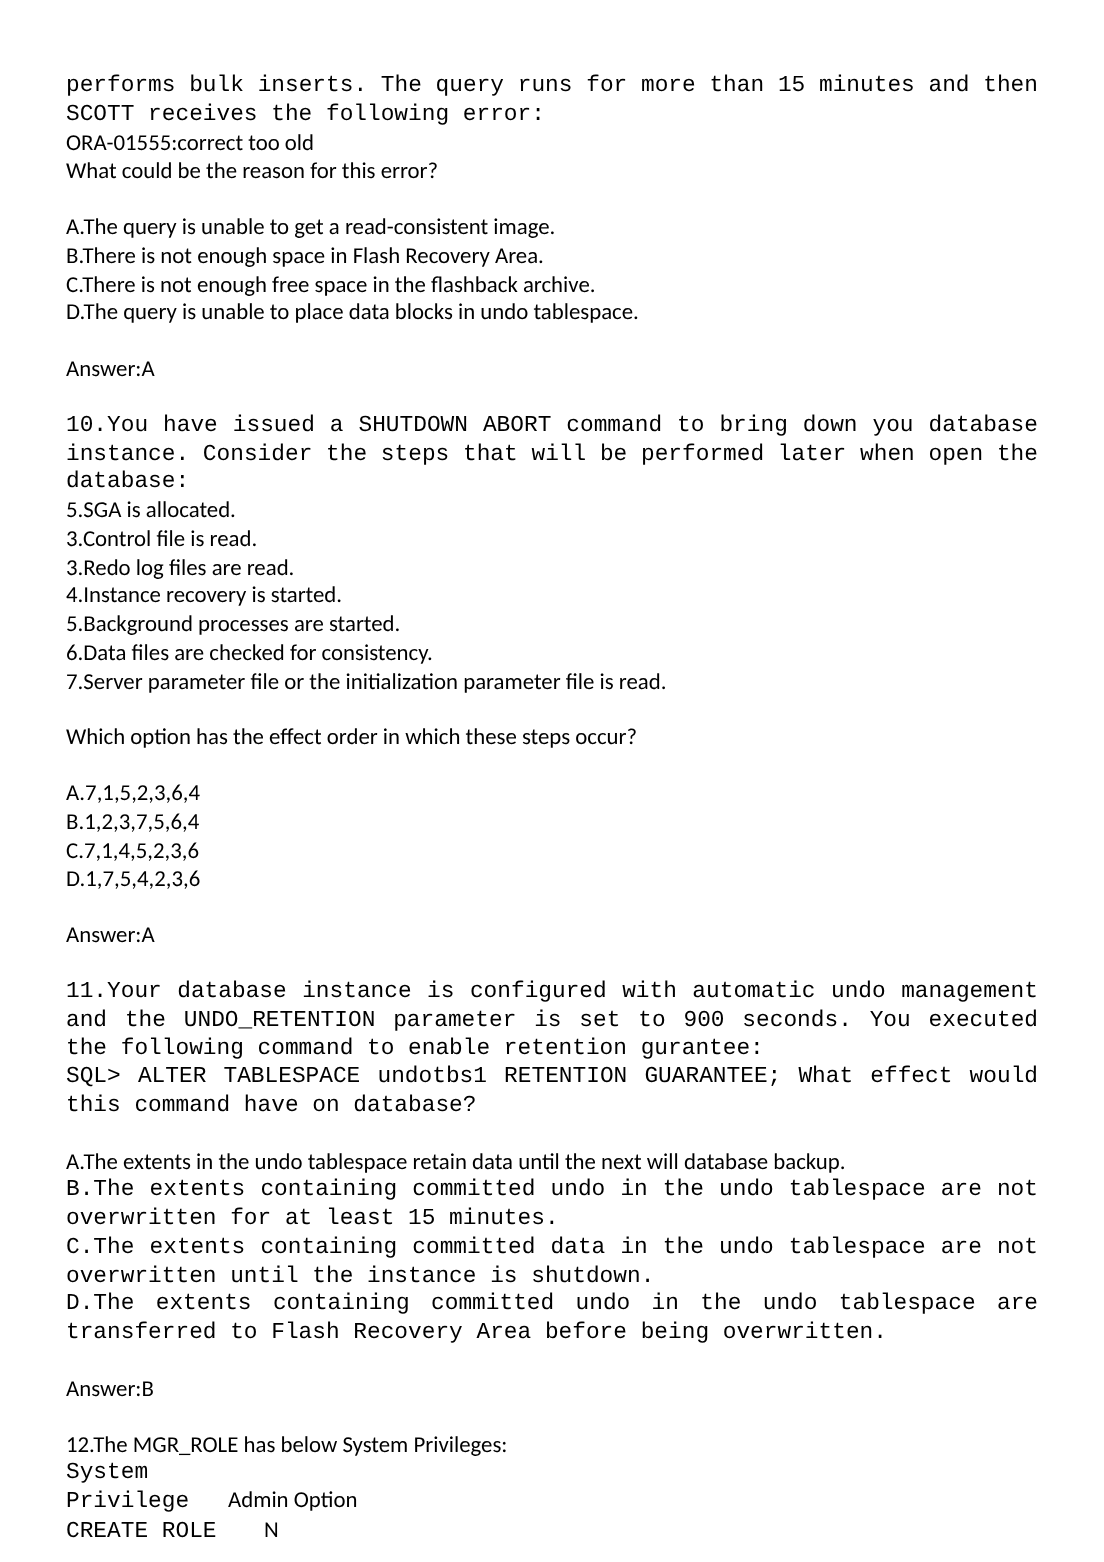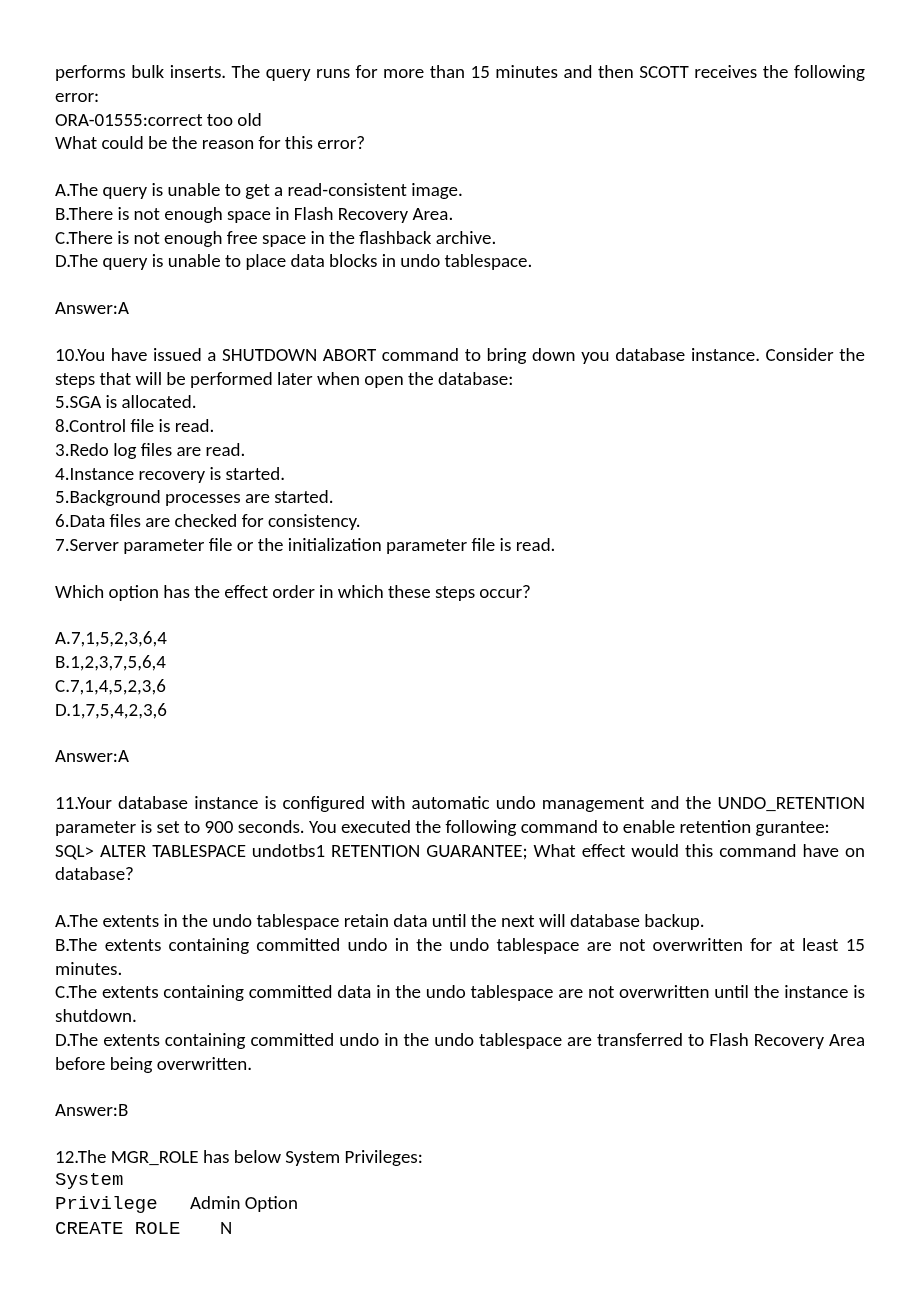--- a/index.html
+++ b/index.html
@@ -15,20 +15,21 @@
     color: #000000;
     padding: 60px 55px 60px 55px;
     box-sizing: border-box;
   }
   .block {
     margin: 0;
   }
   .justify {
     text-align: justify;
     text-justify: inter-word;
+    font-family: Liberation Mono, monospace;
   }
   .gap {
     height: 23px;
   }
   .privrow span.col1 {
     display: inline-block;
     width: 135px;
     font-family: Liberation Mono, monospace;
   }
 </style>
@@ -47,21 +48,21 @@
 <p class="block">D.The query is unable to place data blocks in undo tablespace.</p>
 
 <div class="gap"></div>
 
 <p class="block">Answer:A</p>
 
 <div class="gap"></div>
 
 <p class="block justify">10.You have issued a SHUTDOWN ABORT command to bring down you database instance. Consider the steps that will be performed later when open the database:</p>
 <p class="block">5.SGA is allocated.</p>
-<p class="block">8.Control file is read.</p>
+<p class="block">3.Control file is read.</p>
 <p class="block">3.Redo log files are read.</p>
 <p class="block">4.Instance recovery is started.</p>
 <p class="block">5.Background processes are started.</p>
 <p class="block">6.Data files are checked for consistency.</p>
 <p class="block">7.Server parameter file or the initialization parameter file is read.</p>
 
 <div class="gap"></div>
 
 <p class="block">Which option has the effect order in which these steps occur?</p>
 

